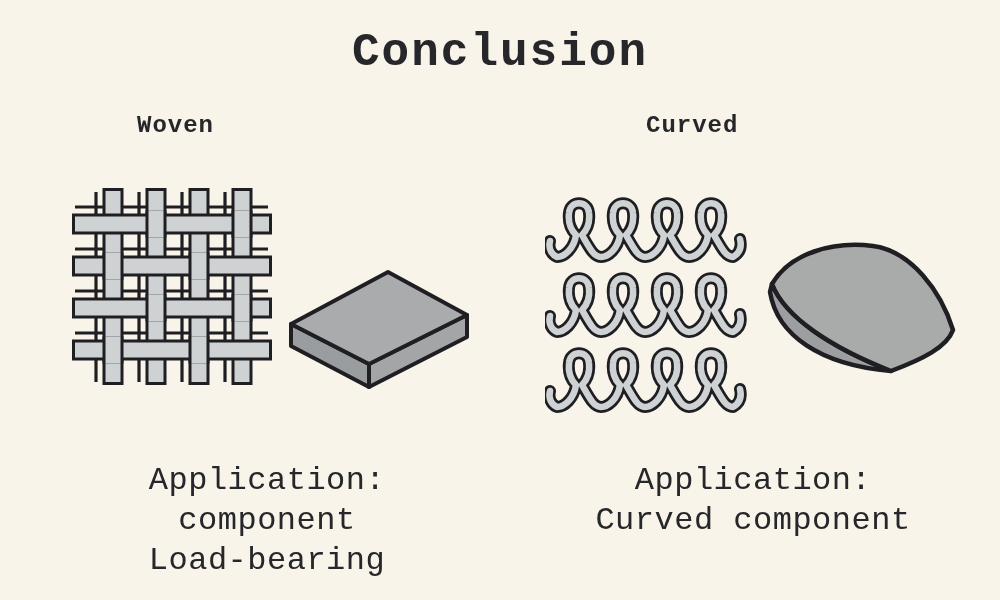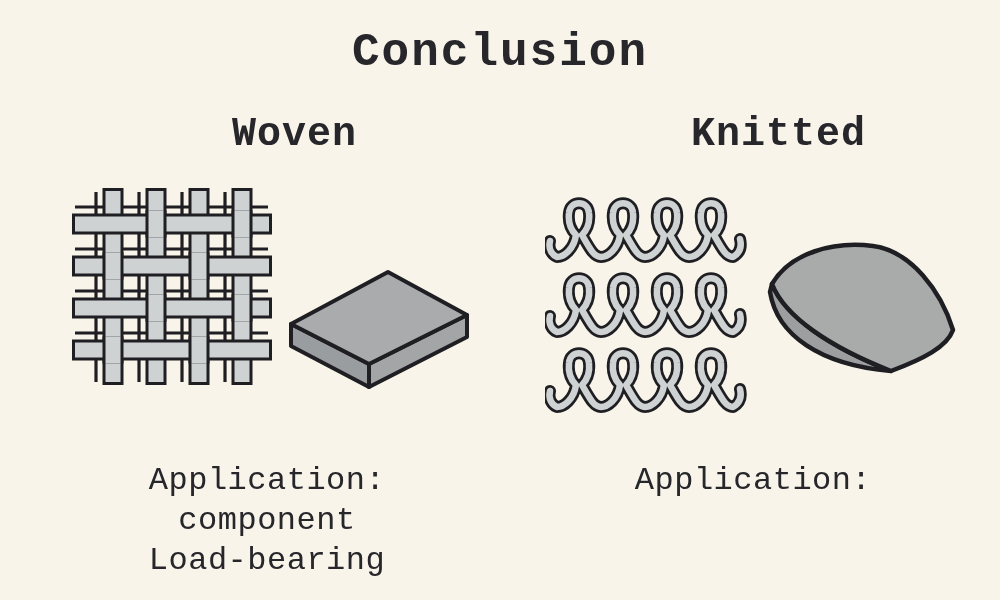--- a/index.html
+++ b/index.html
@@ -11,22 +11,22 @@
     font-family:Liberation Mono, monospace;
     color:var(--text,#26262b);
   }
   .title{
     position:absolute;left:0;top:27px;width:1000px;
     text-align:center;
     font-size:46px;font-weight:800;letter-spacing:2px;
   }
   .col-heading{
     position:absolute;top:112px;width:220px;
-    text-align:right;
-    font-size:40px;font-weight:700;letter-spacing:1px;
+    text-align:left;
+    font-size:24px;font-weight:700;letter-spacing:1px;
   }
   .col-heading.left{left:137px;}
   .col-heading.right{left:646px;}
   .caption{
     position:absolute;top:461px;width:320px;
     text-align:center;
     font-size:32px;font-weight:400;letter-spacing:0.5px;
     line-height:40px;
   }
   .caption.left{left:107px;}
@@ -39,21 +39,21 @@
   #shell-art{left:755px;top:235px;}
 </style>
 </head>
 <body>
 
 <div class="canvas">
 
   <div class="title">Conclusion</div>
 
   <div class="col-heading left">Woven</div>
-  <div class="col-heading right">Knitted</div>
+  <div class="col-heading right">Curved</div>
 
   <svg id="woven-art" class="art" width="206" height="212" viewBox="0 0 206 212">
       <line x1="28" y1="9" x2="28" y2="199" stroke="#1f1f23" stroke-width="3.2"></line>
       <line x1="71" y1="9" x2="71" y2="199" stroke="#1f1f23" stroke-width="3.2"></line>
       <line x1="114" y1="9" x2="114" y2="199" stroke="#1f1f23" stroke-width="3.2"></line>
       <line x1="157" y1="9" x2="157" y2="199" stroke="#1f1f23" stroke-width="3.2"></line>
       <line x1="7" y1="24" x2="200" y2="24" stroke="#1f1f23" stroke-width="3.2"></line>
       <line x1="7" y1="66" x2="200" y2="66" stroke="#1f1f23" stroke-width="3.2"></line>
       <line x1="7" y1="108" x2="200" y2="108" stroke="#1f1f23" stroke-width="3.2"></line>
       <line x1="7" y1="150" x2="200" y2="150" stroke="#1f1f23" stroke-width="3.2"></line>
@@ -122,15 +122,16 @@
     </g>
   </svg>
 
   <div class="caption left">
     <span>Application:</span>
     <span>component</span>
     <span>Load-bearing</span>
   </div>
   <div class="caption right">
     <span>Application:</span>
+    <span>Curved component</span>
   </div>
 
 </div>
 
 </body></html>

